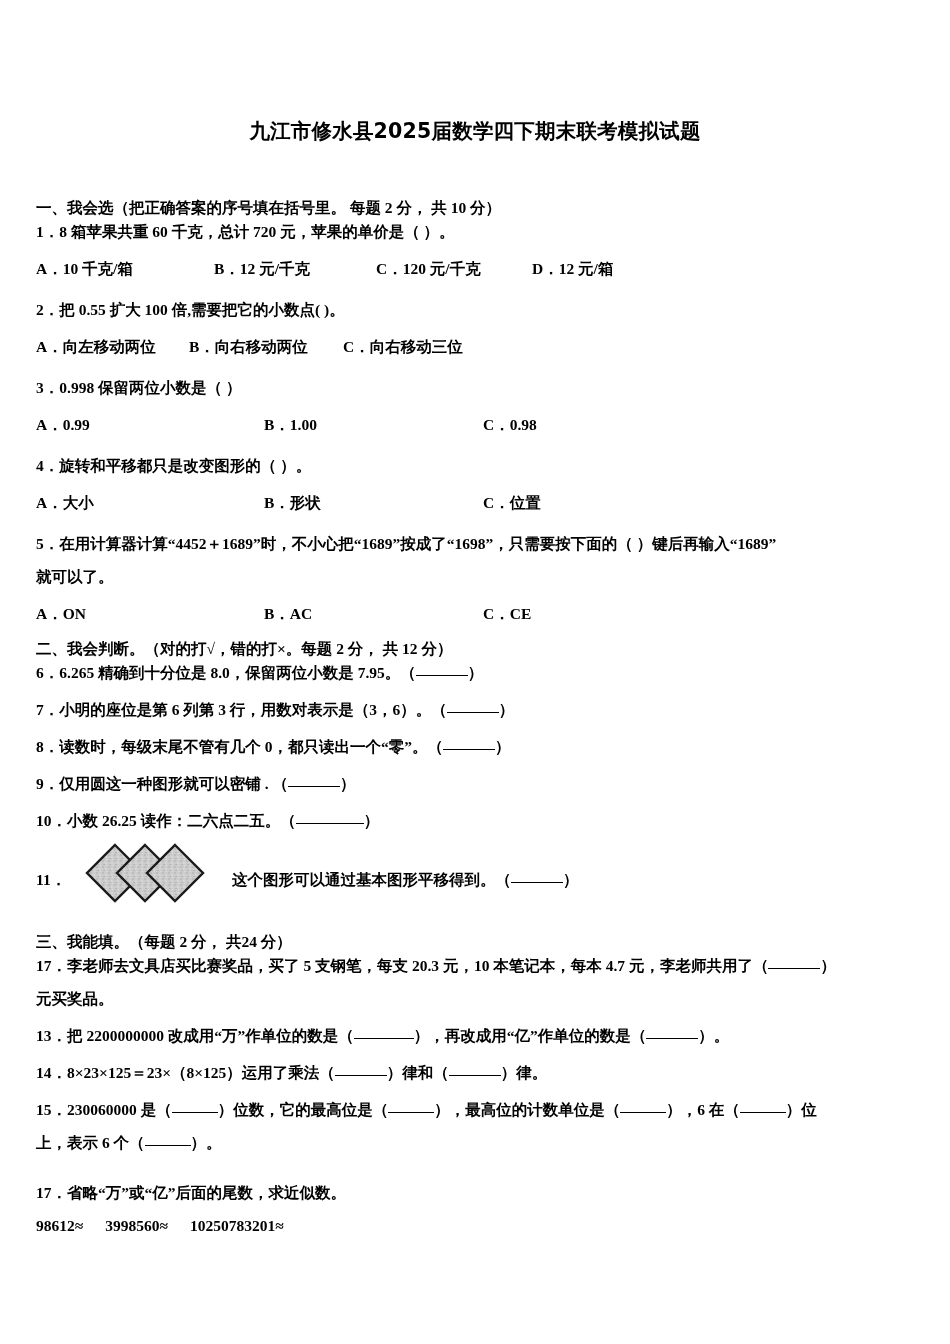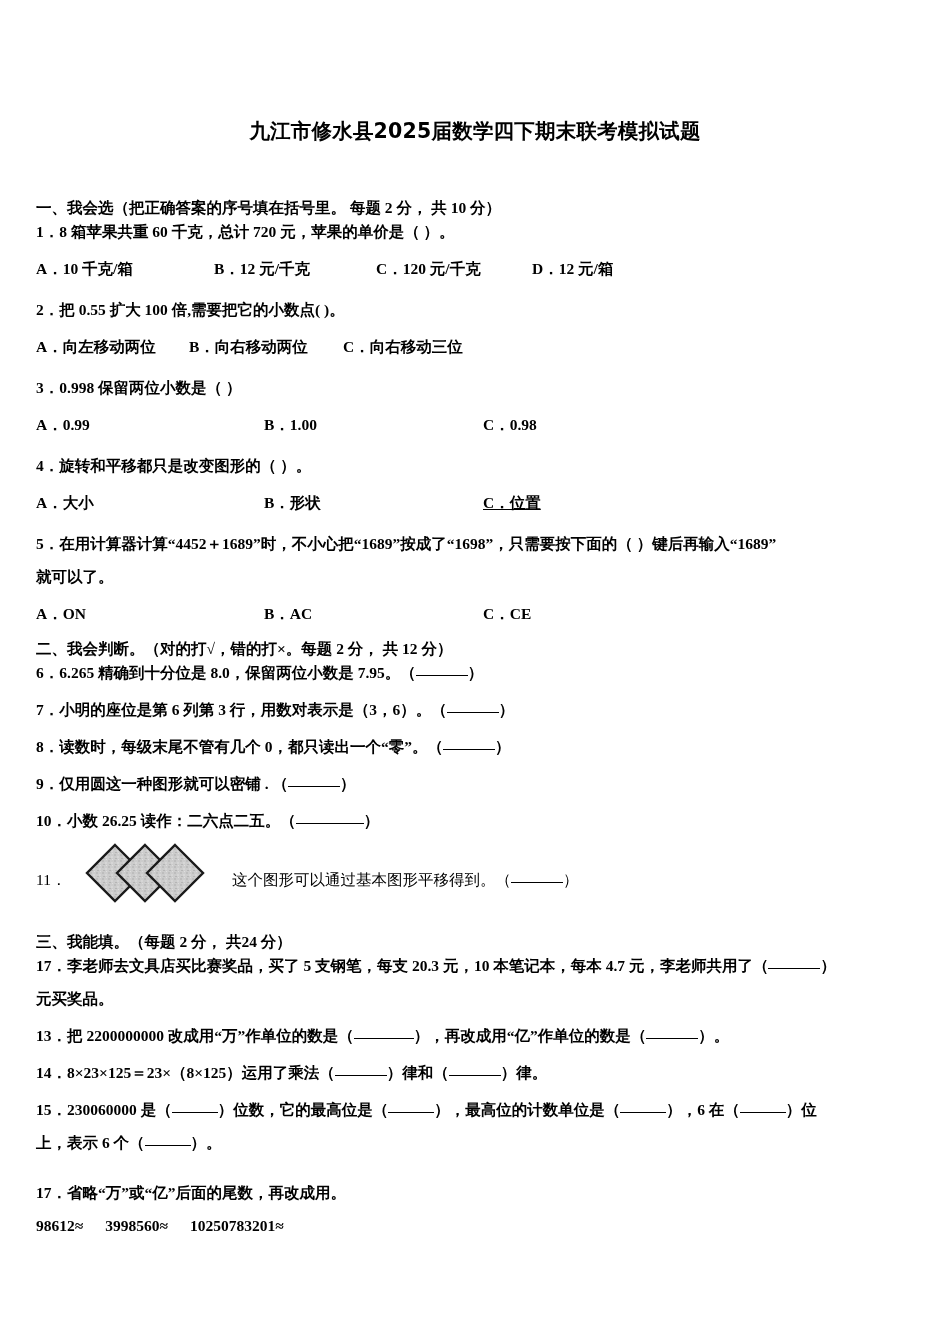--- a/index.html
+++ b/index.html
@@ -86,21 +86,21 @@
   }
   .b40 { width: 40px; }
   .b46 { width: 46px; }
   .b52 { width: 52px; }
   .b60 { width: 60px; }
   .b68 { width: 68px; }
   .q11row {
     position: relative;
     height: 62px;
     font-size: 15.5px;
-    font-weight: normal;
+    font-weight: bold;
   }
   .q11num {
     position: absolute;
     left: 0;
     top: 28px;
   }
   .q11fig {
     position: absolute;
     left: 48px;
     top: 0;
@@ -158,21 +158,21 @@
       <span class="opt" style="left:228px;">B．1.00</span>
       <span class="opt" style="left:447px;">C．0.98</span>
     </div>
     <div class="gap-l"></div>
 
     <p class="q"><span>4．</span><span>旋转和平移都只是改变图形的（  ）。</span></p>
     <div class="gap-m"></div>
     <div class="opts">
       <span class="opt" style="left:0px;">A．大小</span>
       <span class="opt" style="left:228px;">B．形状</span>
-      <span class="opt" style="left:447px;text-decoration:underline;">C．位置</span>
+      <span class="opt" style="left:447px;">C．位置</span>
     </div>
     <div class="gap-l"></div>
 
     <p class="wrapline"><span>5．</span><span>在用计算器计算“4452＋1689”时，不小心把“1689”按成了“1698”，只需要按下面的（  ）键后再输入“1689”</span></p>
     <div class="gap-s"></div>
     <p class="wrapline">就可以了。</p>
     <div class="gap-m"></div>
     <div class="opts">
       <span class="opt" style="left:0px;">A．ON</span>
       <span class="opt" style="left:228px;">B．AC</span>
@@ -232,20 +232,20 @@
     <p class="q"><span>14．</span><span>8×23×125＝23×（8×125）运用了乘法（</span><span class="blank-u b52"></span><span>）律和（</span><span class="blank-u b52"></span><span>）律。</span></p>
     <div class="gap-m"></div>
 
     <p class="q"><span>15．</span><span>230060000 是（</span><span class="blank-u b46"></span><span>）位数，它的最高位是（</span><span class="blank-u b46"></span><span>），最高位的计数单位是（</span><span class="blank-u b46"></span><span>），6 在（</span><span class="blank-u b46"></span><span>）位</span></p>
     <div class="gap-s"></div>
     <p class="q"><span>上，表示 6 个（</span><span class="blank-u b46"></span><span>）。</span></p>
     <div class="gap-m"></div>
 
     <div class="gap-m"></div>
 
-    <p class="q"><span>17．</span><span>省略“万”或“亿”后面的尾数，再改成用。</span></p>
+    <p class="q"><span>17．</span><span>省略“万”或“亿”后面的尾数，求近似数。</span></p>
     <div class="gap-s"></div>
     <p class="approx-line"><span>98612≈</span><span>3998560≈</span><span>10250783201≈</span></p>
     <div class="gap-m"></div>
 
 
   </div>
 </div>
 
 </body></html>

